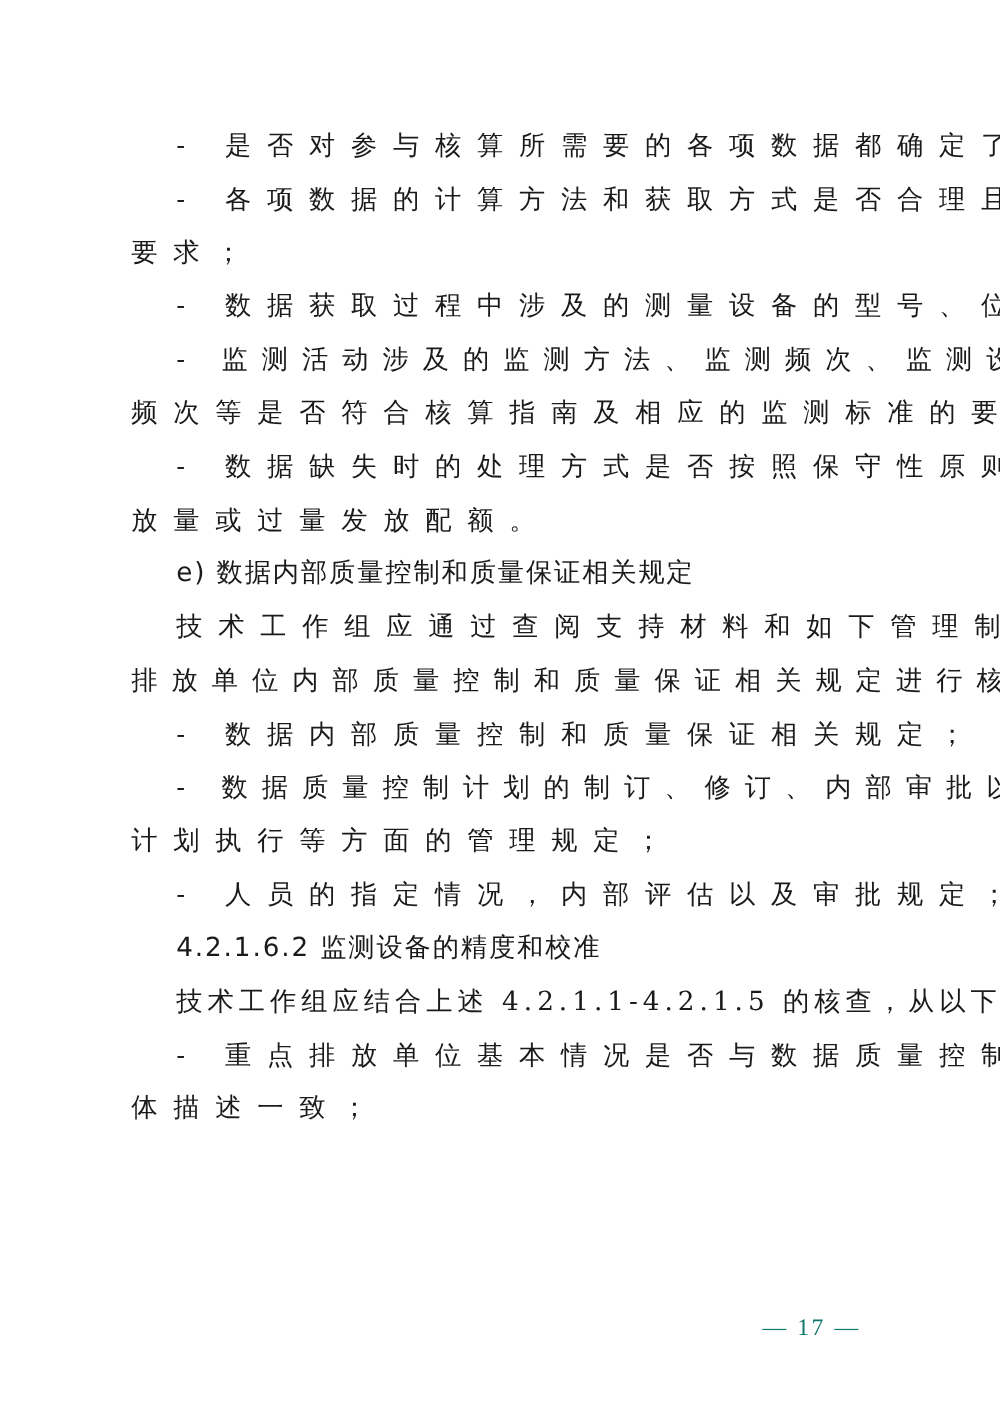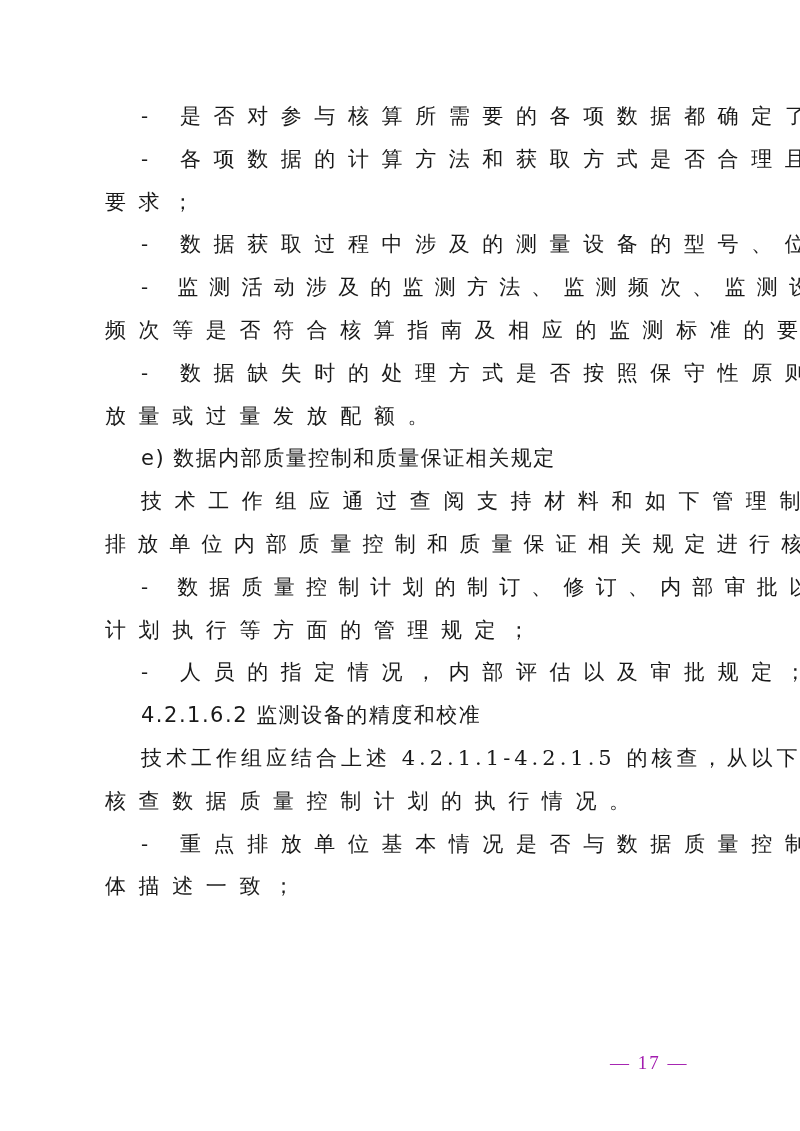--- a/index.html
+++ b/index.html
@@ -17,41 +17,41 @@
   }
   .line.indent { padding-left: 36px; }
   .line.tight { letter-spacing: 11.2px; }
   .line.bold {
     font-family: "DejaVu Sans", "Liberation Sans", sans-serif;
     font-weight: normal; letter-spacing: 1.5px; font-size: 21px;
   }
   .page-number {
     position: absolute; left: 610px; top: 1052px;
     font-family: "Liberation Serif", "DejaVu Serif", serif;
-    font-size: 19px; color: #a21caf; letter-spacing: 2px; white-space: nowrap;
+    font-size: 19px; color: #0f766e; letter-spacing: 2px; white-space: nowrap;
   }
 </style>
 </head>
 <body>
 
 <div class="page">
   <div class="line indent">- 是否对参与核算所需要的各项数据都确定了获取方式，各项数</div>
   <div class="line indent">- 各项数据的计算方法和获取方式是否合理且符合核算指南的</div>
   <div class="line">要求；</div>
   <div class="line indent">- 数据获取过程中涉及的测量设备的型号、位置是否属实；</div>
   <div class="line indent tight">- 监测活动涉及的监测方法、监测频次、监测设备的精度和校准</div>
   <div class="line">频次等是否符合核算指南及相应的监测标准的要求；</div>
   <div class="line indent">- 数据缺失时的处理方式是否按照保守性原则确保不会低估排</div>
   <div class="line">放量或过量发放配额。</div>
   <div class="line indent bold">e) 数据内部质量控制和质量保证相关规定</div>
   <div class="line indent">技术工作组应通过查阅支持材料和如下管理制度文件，对重点</div>
   <div class="line tight">排放单位内部质量控制和质量保证相关规定进行核查，确认相关制</div>
+  <div class="line indent">- 数据内部质量控制和质量保证相关规定；</div>
   <div class="line indent tight">- 数据质量控制计划的制订、修订、内部审批以及数据质量控制</div>
   <div class="line">计划执行等方面的管理规定；</div>
   <div class="line indent">- 人员的指定情况，内部评估以及审批规定；</div>
   <div class="line indent bold">4.2.1.6.2 监测设备的精度和校准</div>
   <div class="line indent" style="letter-spacing:4px">技术工作组应结合上述 4.2.1.1-4.2.1.5 的核查，从以下方面</div>
-  <div class="line">核查数据质量控制计划的执行情况。</div>
   <div class="line indent">- 重点排放单位基本情况是否与数据质量控制计划中的报告主</div>
   <div class="line">体描述一致；</div>
 </div>
 
 <div class="page-number">— 17 —</div>
 
 </body></html>

